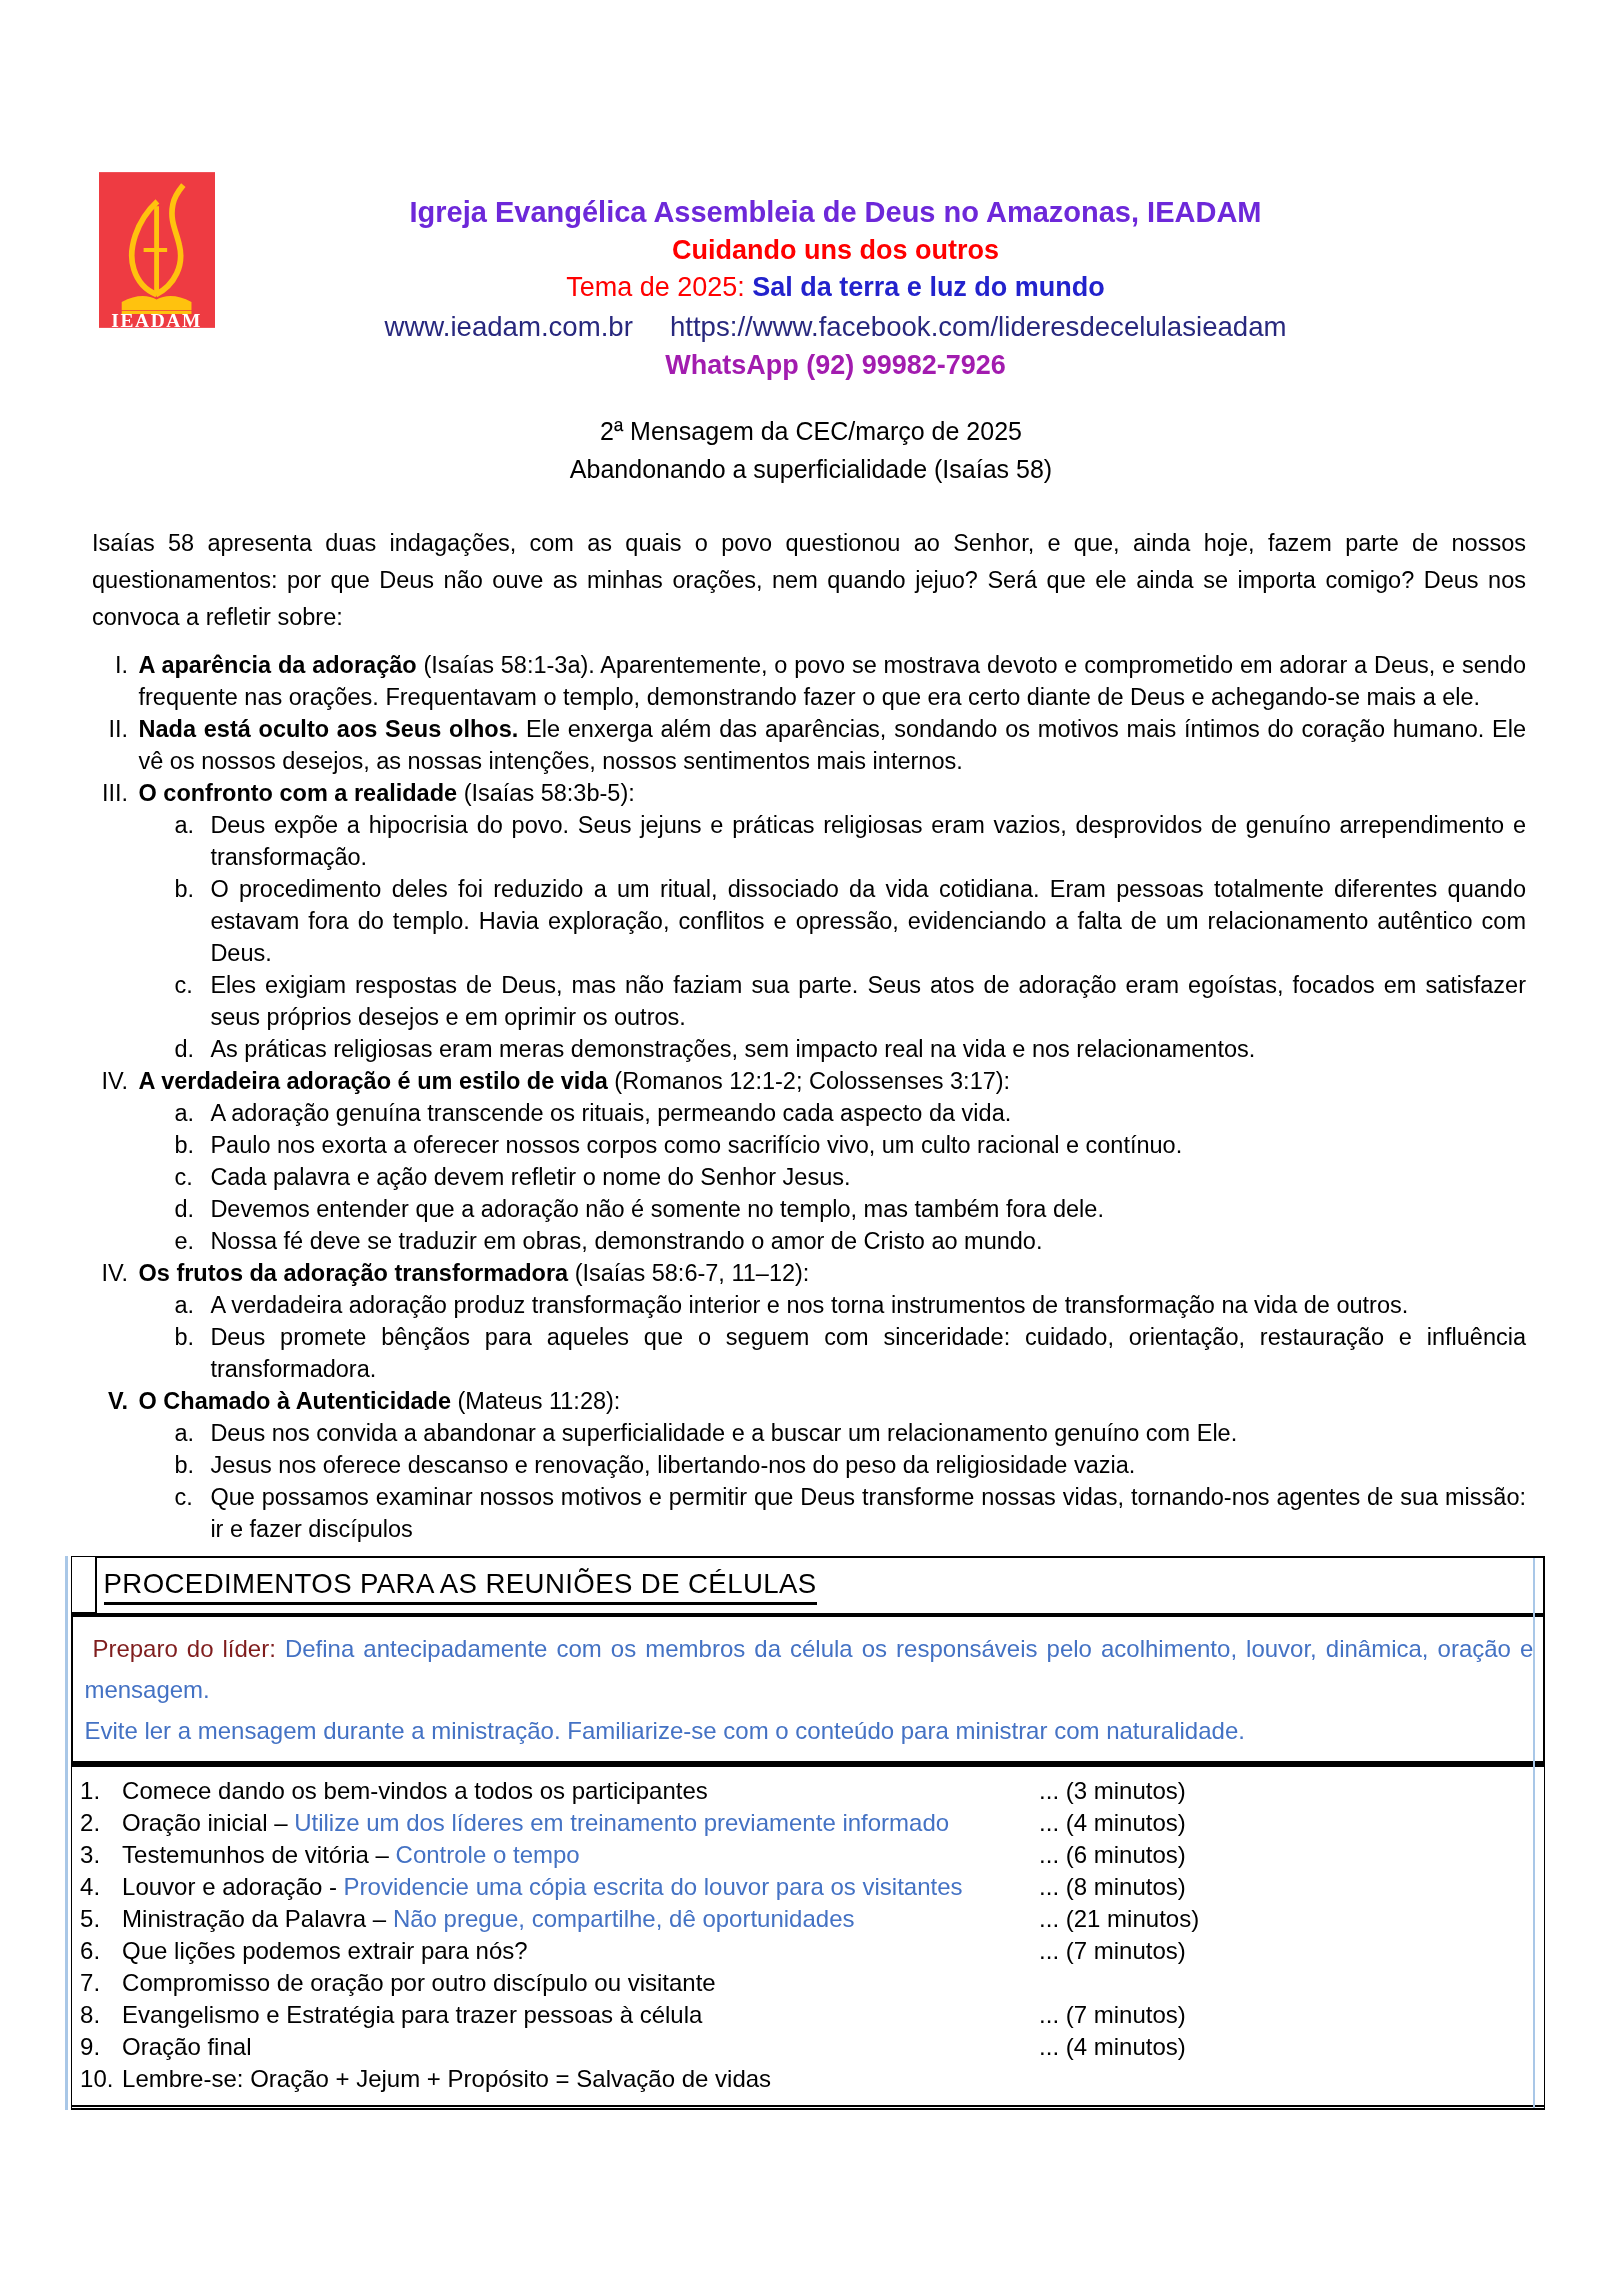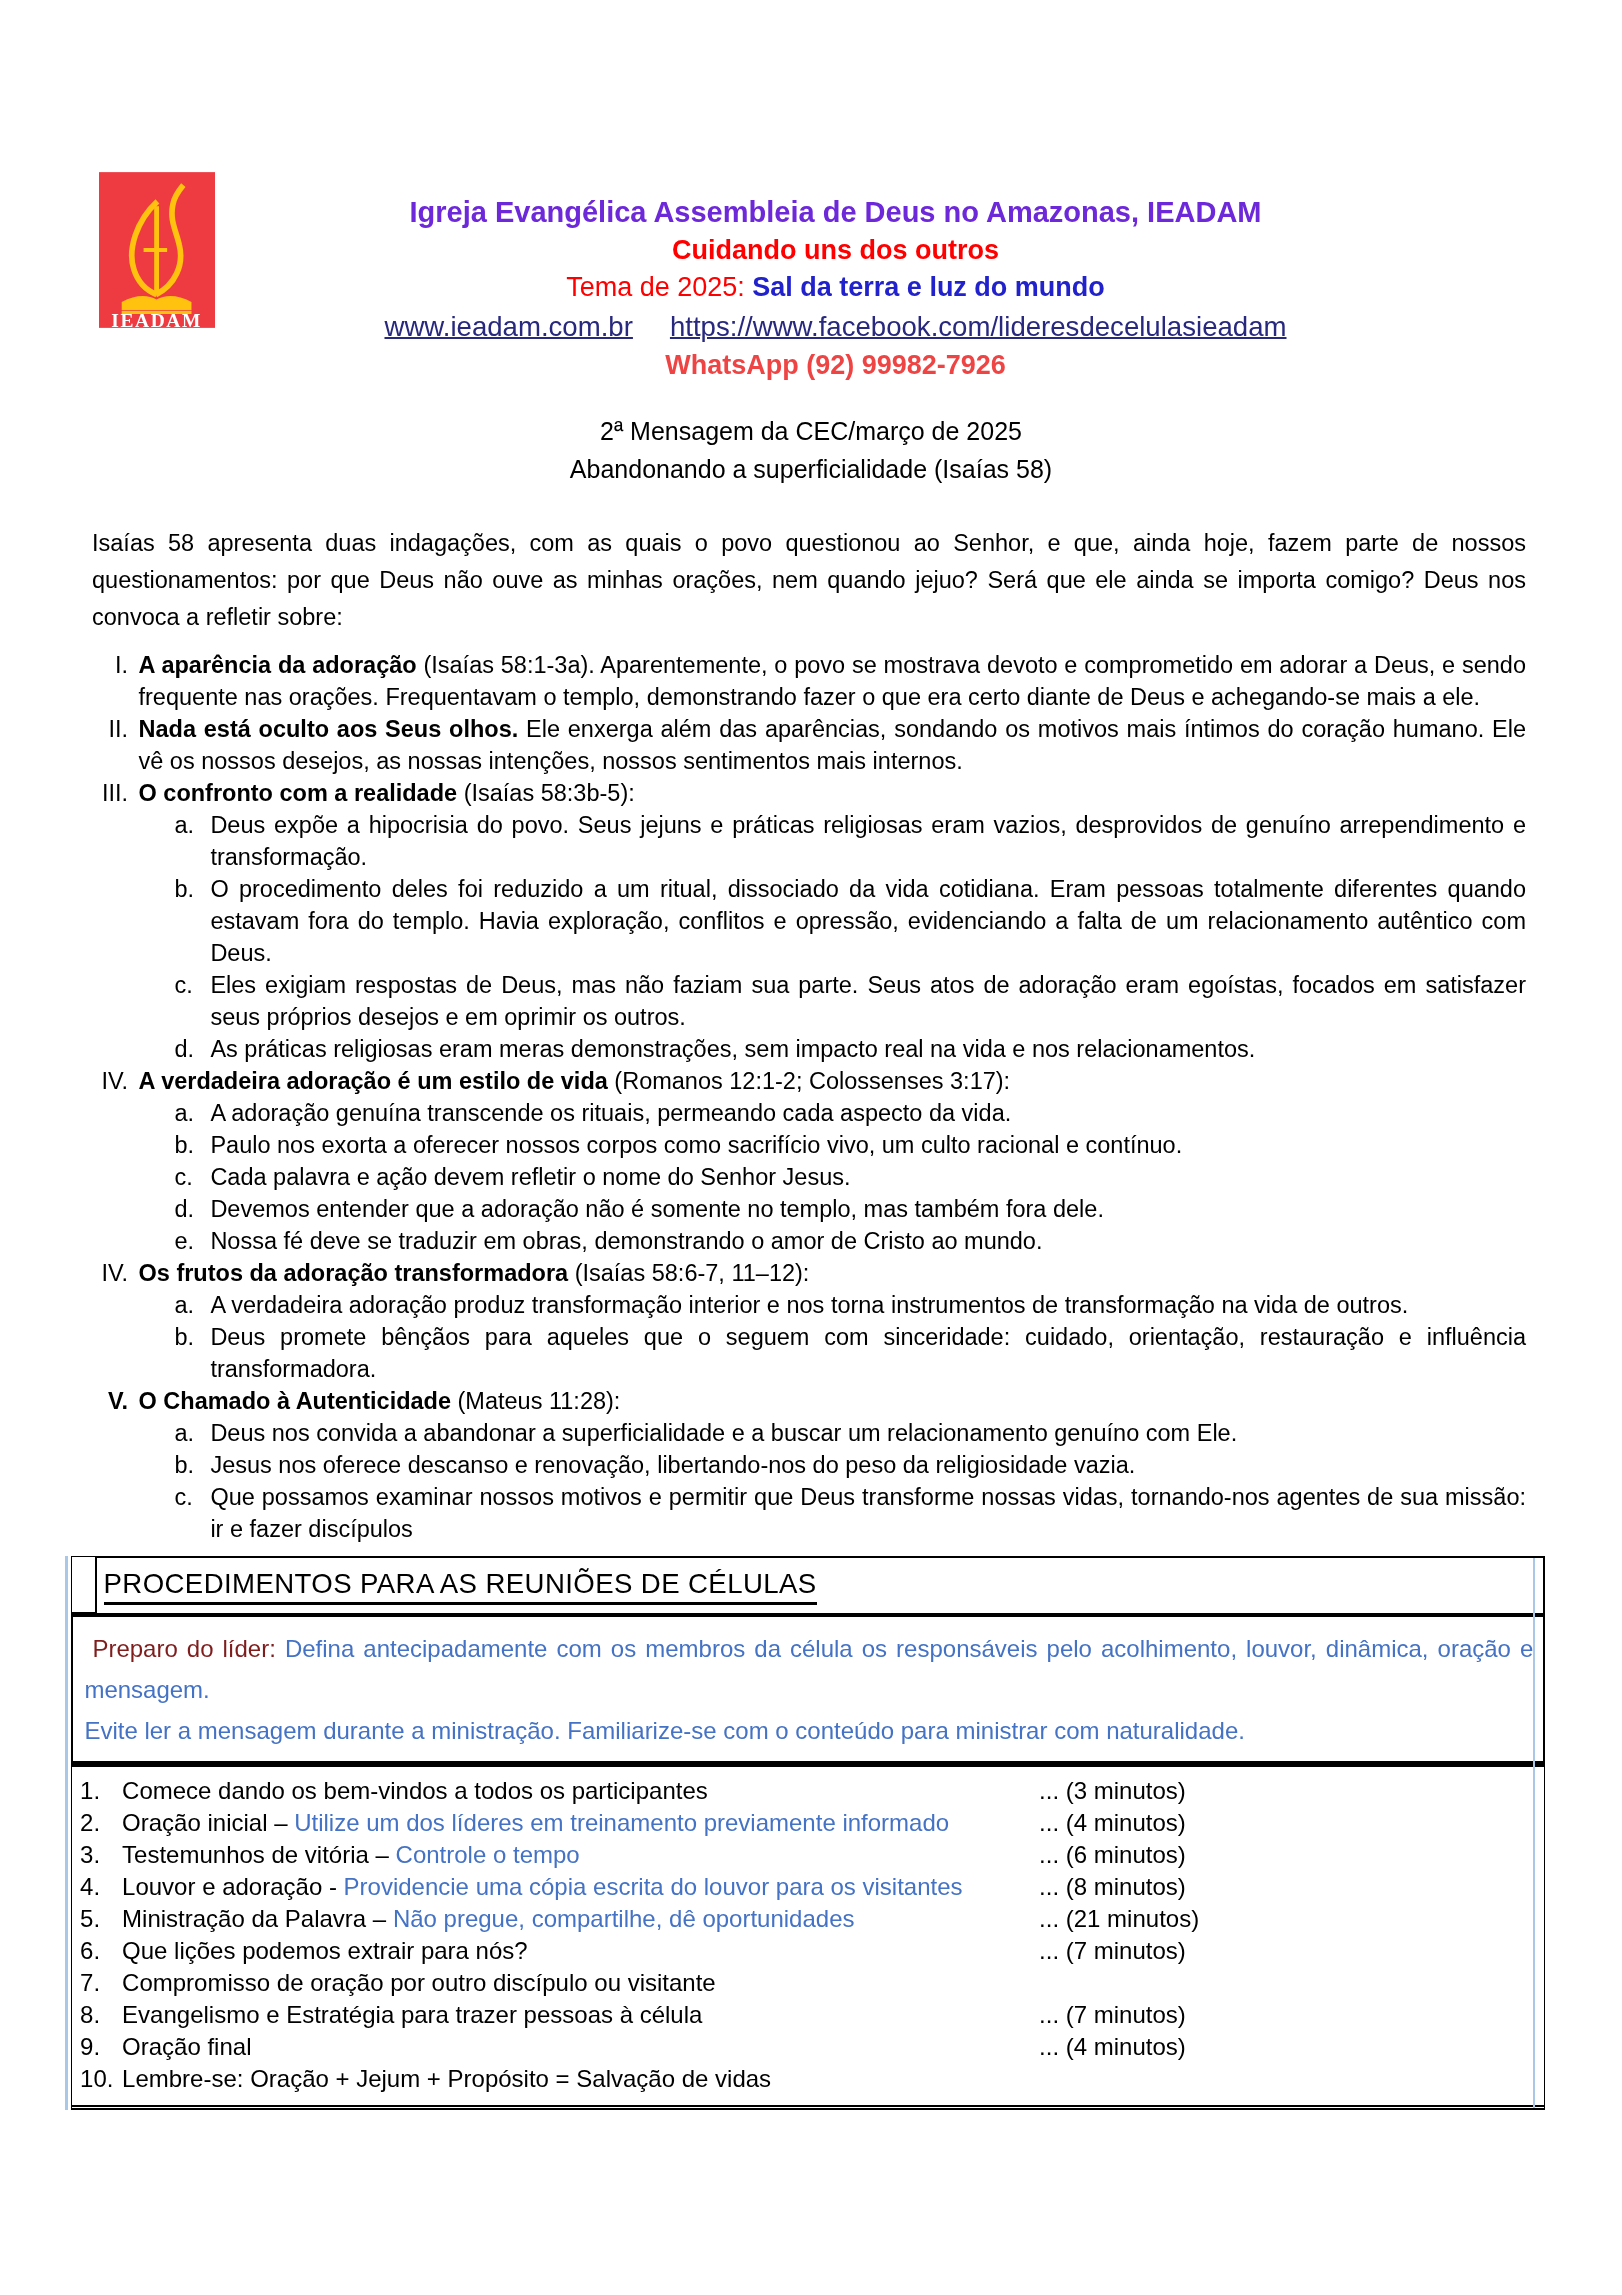--- a/index.html
+++ b/index.html
@@ -15,23 +15,23 @@
   }
   
   .logo{position:absolute;left:99px;top:172px;width:126px;height:156px;}
   
   .hdr{text-align:center;margin:0 162px 0 211px;}
   .hdr-line1{font-size:29px;line-height:39px;font-weight:bold;color:#6d28d9;}
   .hdr-line2{font-size:27px;line-height:37px;font-weight:bold;color:#FF0000;}
   .hdr-line3{font-size:27px;line-height:37px;color:#FF0000;}
   .hdr-line3 .tema{color:#2222CC;font-weight:bold;}
   .hdr-links{font-size:27.6px;line-height:41px;color:#28287E;}
-  .hdr-links .lnk{text-decoration:underline;text-decoration-thickness:1.6px;cursor:pointer;}
+  .hdr-links .lnk{text-decoration-thickness:1.6px;cursor:pointer;}
   .hdr-links .gap{display:inline-block;width:37px;}
-  .hdr-whats{font-size:27px;line-height:37px;font-weight:bold;color:#ef4444;}
+  .hdr-whats{font-size:27px;line-height:37px;font-weight:bold;color:#a21caf;}
   
   .doc-title{text-align:center;margin-top:27.6px;font-size:25px;line-height:38px;}
   
   .content{padding:0 96px 0 92px;}
   .intro{margin:37px 0 0 0;font-size:23.5px;line-height:37px;text-align:justify;}
   .outline{margin-top:13px;font-size:23.5px;line-height:32px;}
   .o-row{display:flex;}
   .o-marker{flex:0 0 36px;text-align:right;padding-right:10.5px;white-space:nowrap;}
   .o-marker.bold{font-weight:bold;}
   .o-body{flex:1;text-align:justify;}

